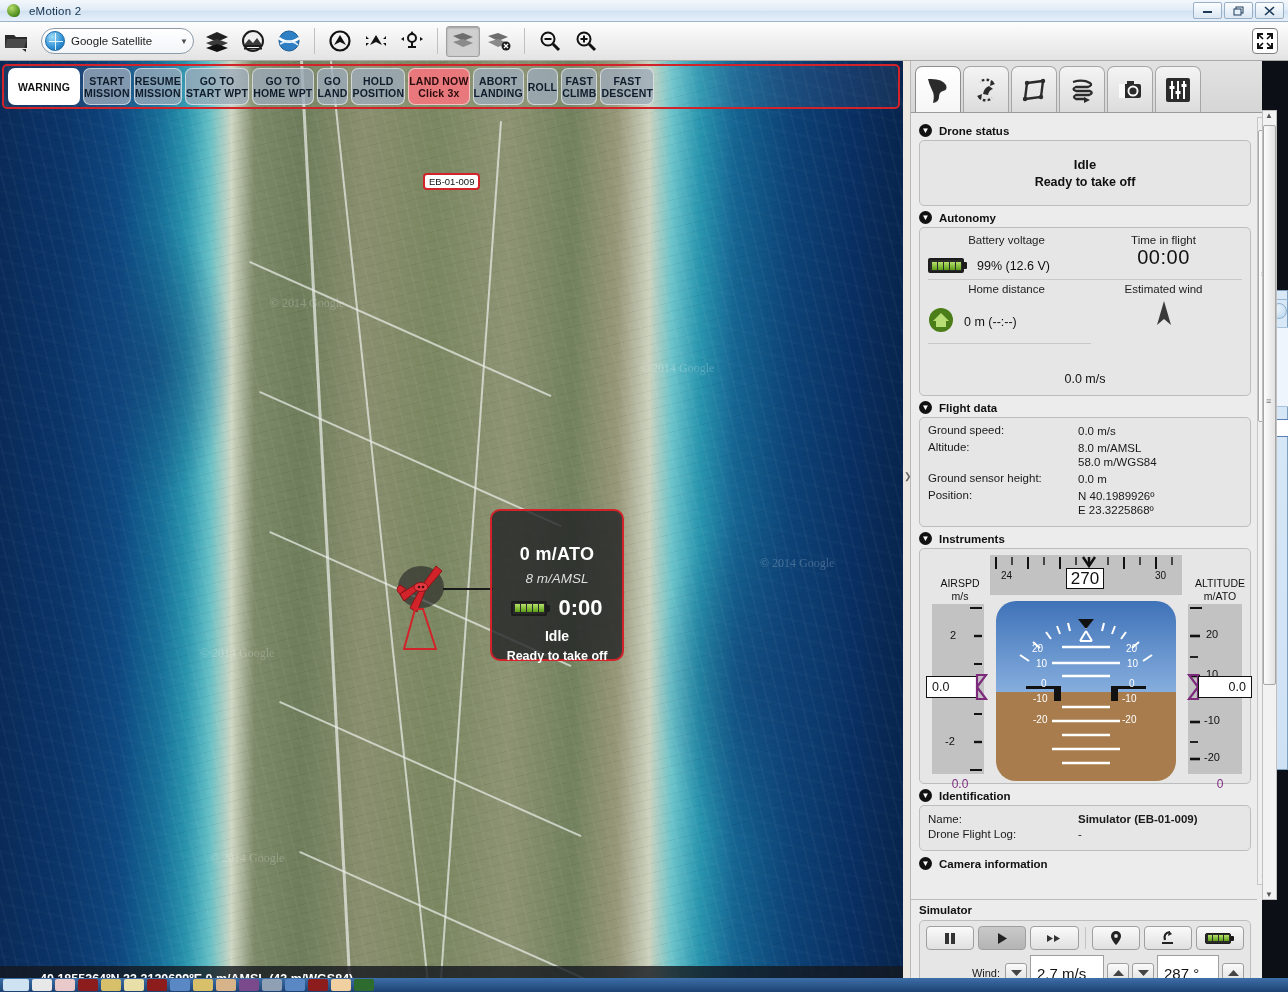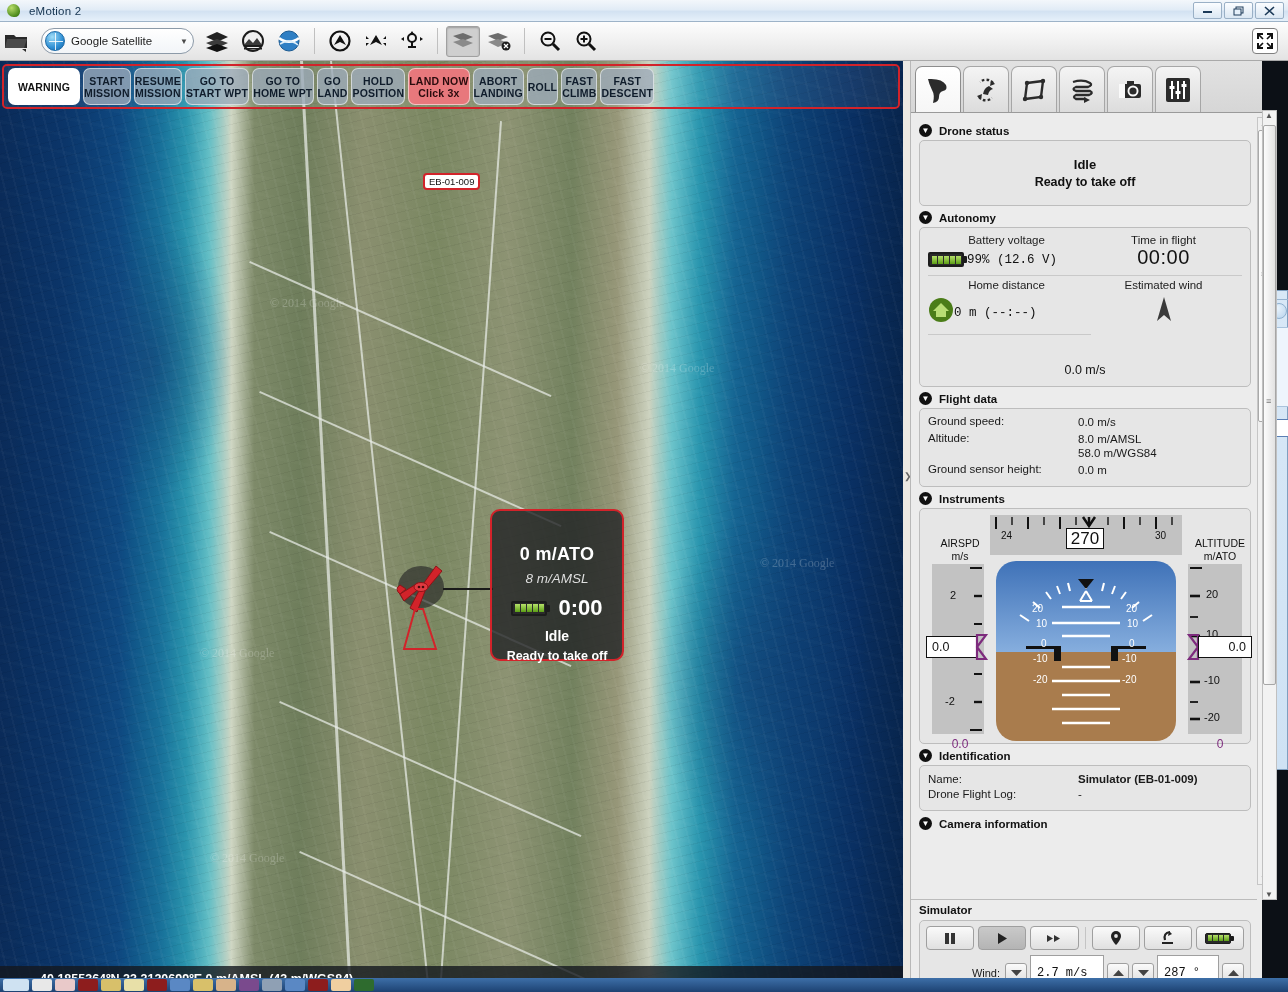--- a/index.html
+++ b/index.html
@@ -182,21 +182,21 @@
   .statuscard { height:66px;display:flex;flex-direction:column;align-items:center;justify-content:center;gap:3px;}
   .statuscard .a{font-size:13px;font-weight:bold;color:#111;}
   .statuscard .b{font-size:12.5px;font-weight:bold;color:#111;}
 
   .auto { padding:6px 8px 8px 8px; }
   .auto-row { display:flex; }
   .auto-col { flex:1; text-align:center; }
   .auto-lbl { font-size:11.5px; color:#1d1d1d; }
   .auto-val { font-size:12.5px; color:#111; }
   .auto-val.big { font-size:20px; letter-spacing:.5px;}
-  .auto-iconrow { display:flex; align-items:center; margin-top:6px;font-family:Liberation Mono, monospace;}
+  .auto-iconrow { display:flex; align-items:center; gap:10px; margin-top:12px;}
   .hr { height:1px;background:#c9c9c9;margin:6px 0 3px 0;}
 
   .fd { padding:6px 8px; }
   .fd-row { display:flex; align-items:flex-start; font-size:11.5px; color:#1a1a1a; margin-bottom:3px;}
   .fd-row .k { width:150px; }
   .fd-row .v { white-space:pre-line; line-height:14px;}
 
   .instr { height:236px; position:relative; background:#e6e6e6; }
   .ident { padding:7px 8px; }
   .ident-row { display:flex; font-size:11.5px; color:#1a1a1a; margin-bottom:3px;}
@@ -225,22 +225,22 @@
     flex:1;height:24px;border:1px solid #9f9f9f;border-radius:4px;
     background:linear-gradient(180deg,#fafafa,#e0e0e0);
     display:flex;align-items:center;justify-content:center;
   }
   .simbtn.active { background:linear-gradient(180deg,#c9c9c9,#b4b4b4); }
   .simsep { width:1px;height:22px;background:#c4c4c4;margin:0 2px;}
   .windrow { display:flex;align-items:center;justify-content:flex-end;gap:3px;margin-top:5px;}
   .windrow .lbl { font-size:11px;color:#1a1a1a;margin-right:2px;}
   .spin { width:22px;height:20px;border:1px solid #9f9f9f;border-radius:3px;
     background:linear-gradient(180deg,#fafafa,#e0e0e0);display:flex;align-items:center;justify-content:center;}
-  .fieldbox { height:36px;border:1px solid #9f9f9f;background:#fff;font-size:12px;
-    display:flex;align-items:center;padding:0 6px;color:#111;font-family:Liberation Mono, monospace;}
+  .fieldbox { height:36px;border:1px solid #9f9f9f;background:#fff;font-size:15px;
+    display:flex;align-items:center;padding:0 6px;color:#111;}
 
   
   .bg-right { position:absolute; left:1262px; top:61px; width:26px; height:931px; background:#0c1016; }
   .bg-win1 { position:absolute; left:1266px; top:290px; width:22px; height:480px;
     background:linear-gradient(180deg,#d8e8f7,#cfe2f4); border:1px solid #7f9fbf;}
   .bg-win1 .b1{position:absolute;left:3px;top:8px;width:18px;height:1px;background:#9ab6d2;}
   .bg-win1 .inner{position:absolute;left:3px;top:36px;width:22px;height:80px;background:#eef5fc;border:1px solid #a9c3dc;}
   .bg-win1 .inner2{position:absolute;left:3px;top:128px;width:22px;height:18px;background:#fff;border:1px solid #5a7fb4;}
   .bg-win1 .circ{position:absolute;left:4px;top:12px;width:16px;height:16px;border-radius:50%;
       background:radial-gradient(circle at 35% 30%,#eaf4fd,#b7d3ec);border:1px solid #8fb0cf;}
@@ -639,20 +639,25 @@
             <span class="v">0.0 m/s</span>
           </div>
           <div class="fd-row">
             <span class="k">Altitude:</span>
             <span class="v">8.0 m/AMSL
 58.0 m/WGS84</span>
           </div>
           <div class="fd-row">
             <span class="k">Ground sensor height:</span>
             <span class="v">0.0 m</span>
+          </div>
+          <div class="fd-row">
+            <span class="k">Position:</span>
+            <span class="v">N 40.1989926º
+E 23.3225868º</span>
           </div>
         </div>
 
       <div class="sec-head">
         <span class="chev">▼</span>
         <span class="t">Instruments</span>
       </div>
       <div class="card instr">
 
         <div style="position:absolute;left:70px;top:6px;width:192px;height:40px;background:#c2c2c2;">

